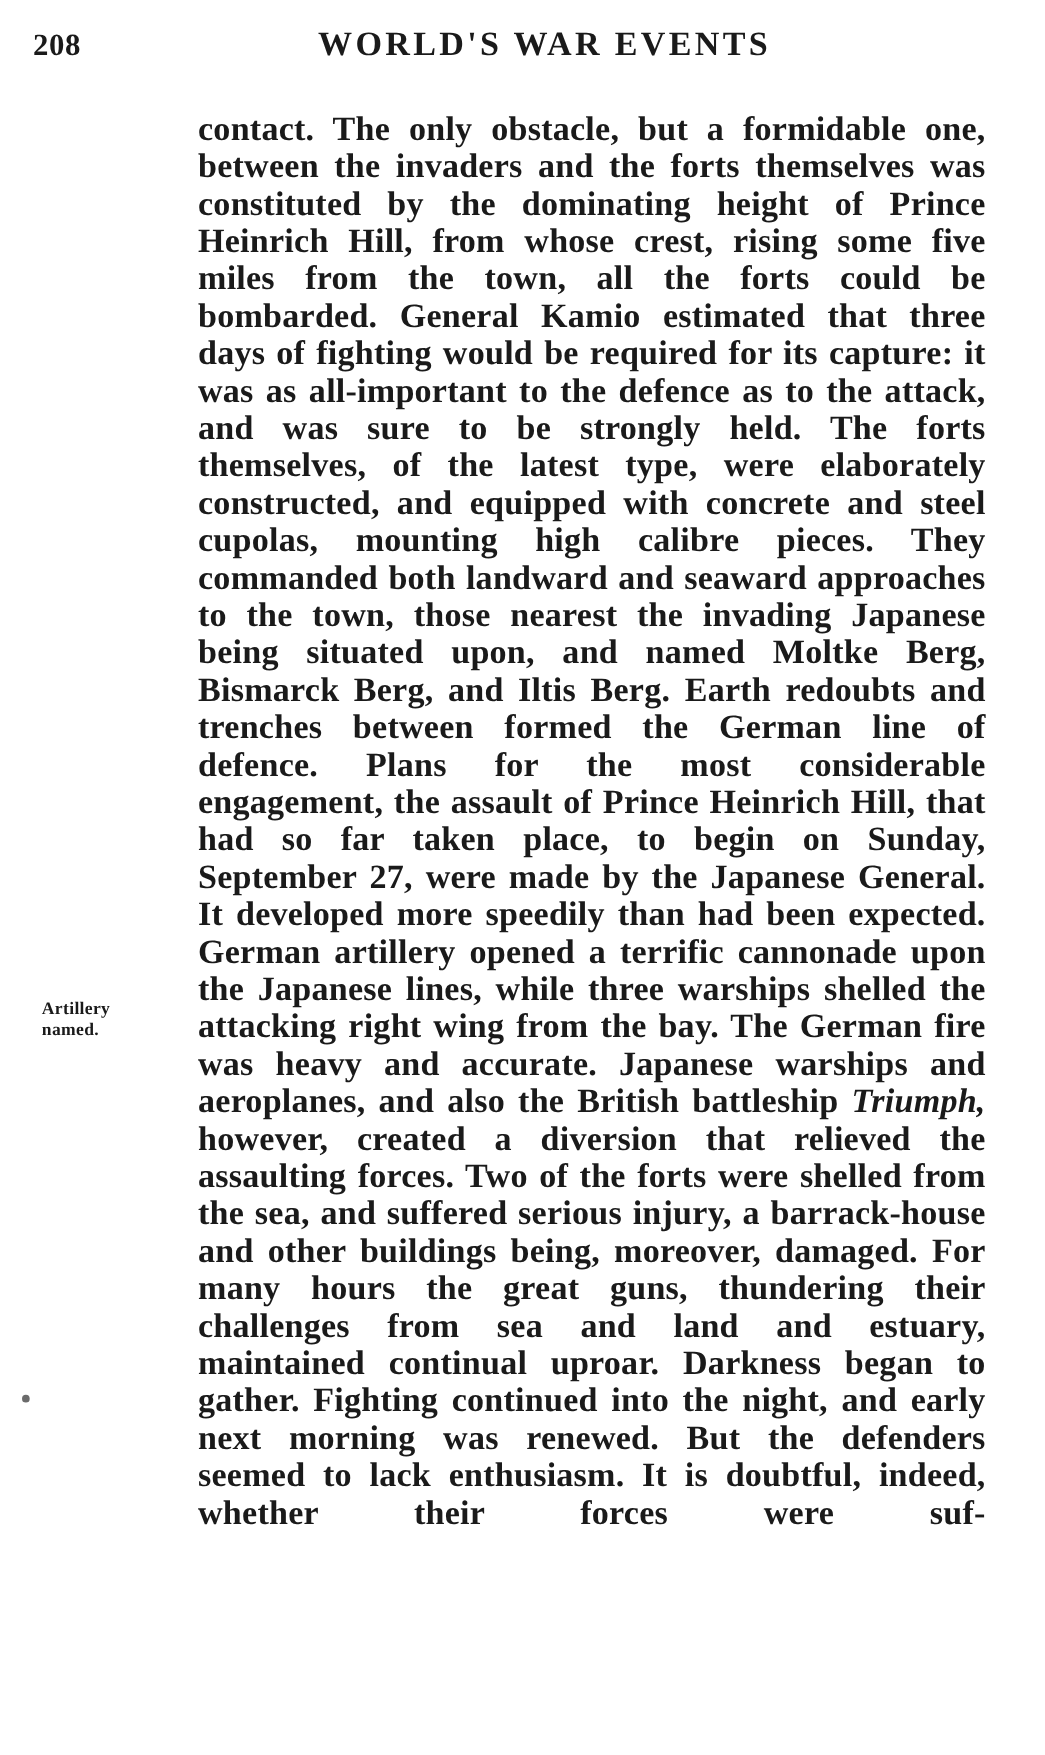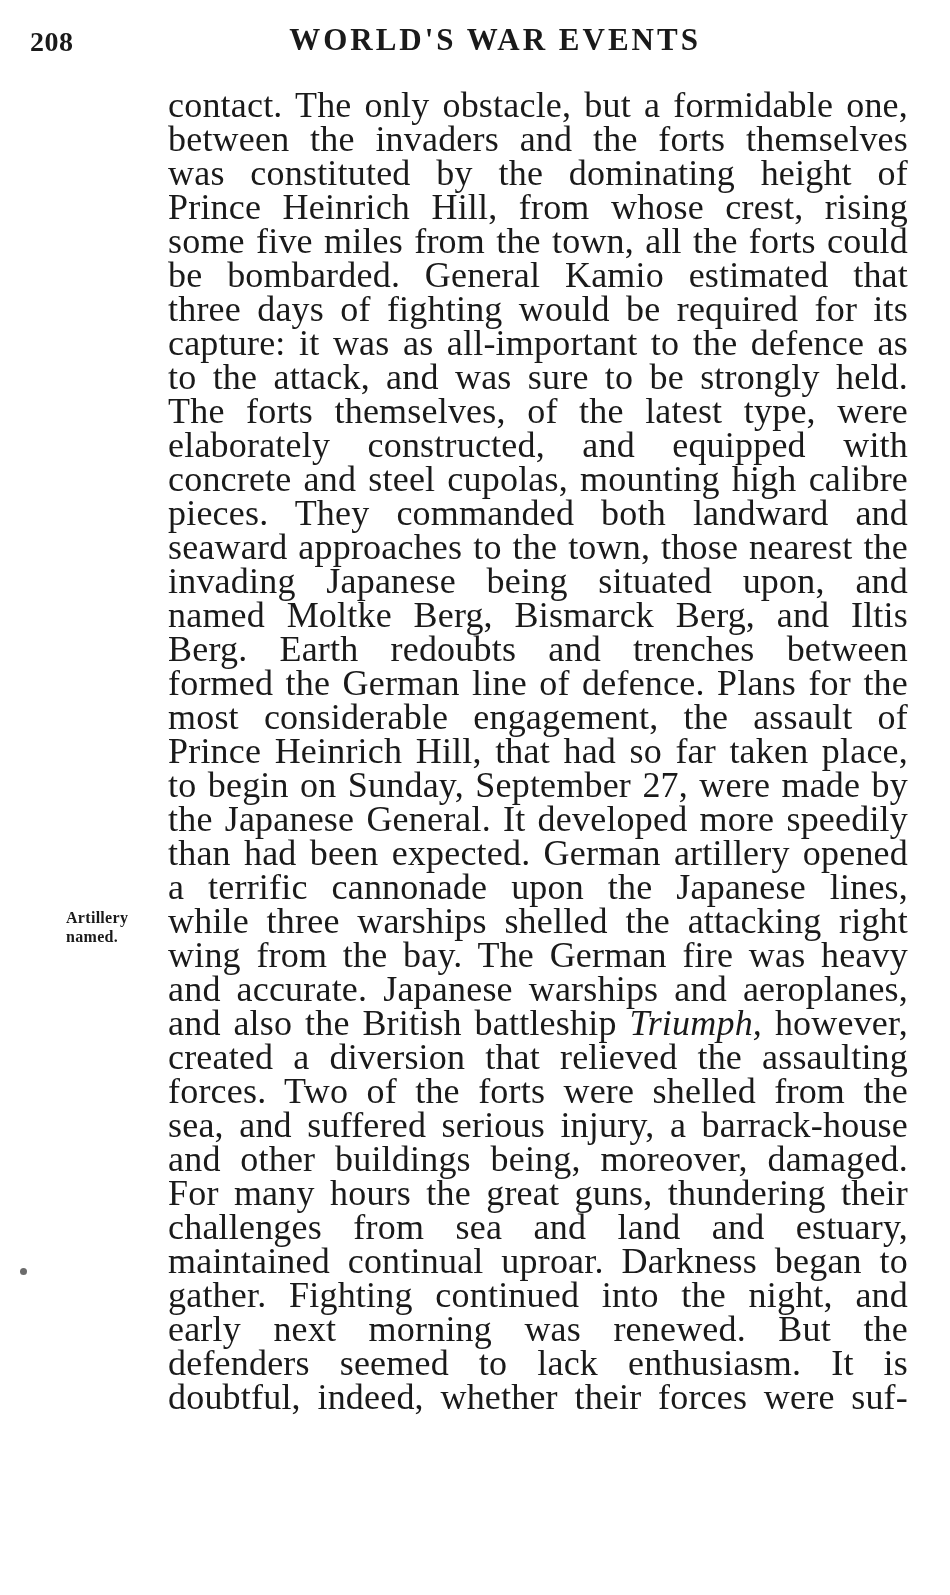--- a/index.html
+++ b/index.html
@@ -49,42 +49,41 @@
     padding-left: 40px;
     box-sizing: border-box;
   }
   .body-col {
     position: absolute;
     left: 168px;
     top: 88px;
     width: 740px;
   }
   .body-col p {
-    margin: 0;
-    font-size: 36px;
+    margin: 12px;
+    font-size: 31px;
     line-height: 34px;
     text-align: justify;
     text-align-last: justify;
-    font-weight: normal;
+    font-weight: bold;
     letter-spacing: 0.2px;
     word-spacing: 1px;
     text-indent: 0;
   }
   .sidenote {
     position: absolute;
     left: 38px;
     top: 908px;
     width: 120px;
     font-size: 16px;
     line-height: 19px;
     font-weight: bold;
     font-family: "Liberation Serif", serif;
     text-align: left;
     letter-spacing: 0.3px;
-    margin-left: 28px;
   }
   .italic {
     font-style: italic;
   }
   .margin-tick {
     position: absolute;
     left: 20px;
     top: 1268px;
     width: 7px;
     height: 7px;

